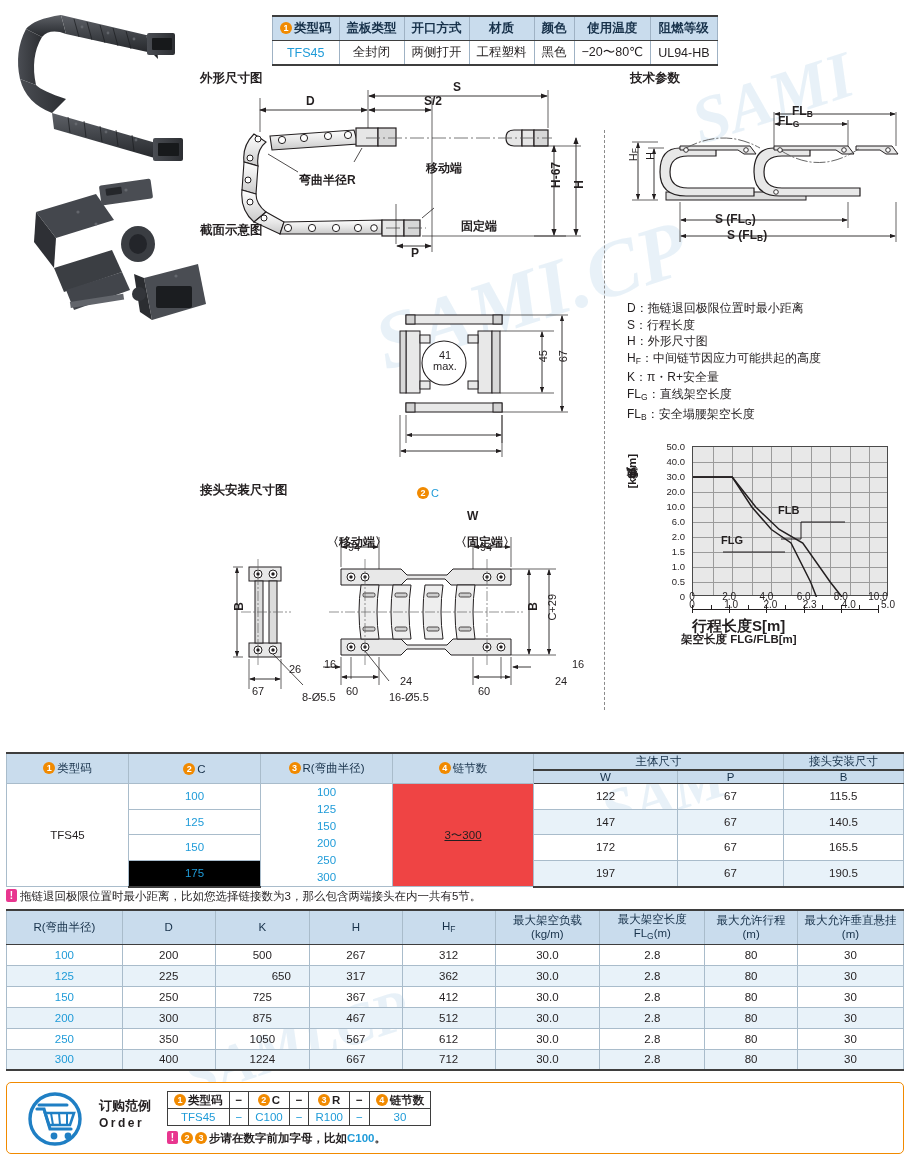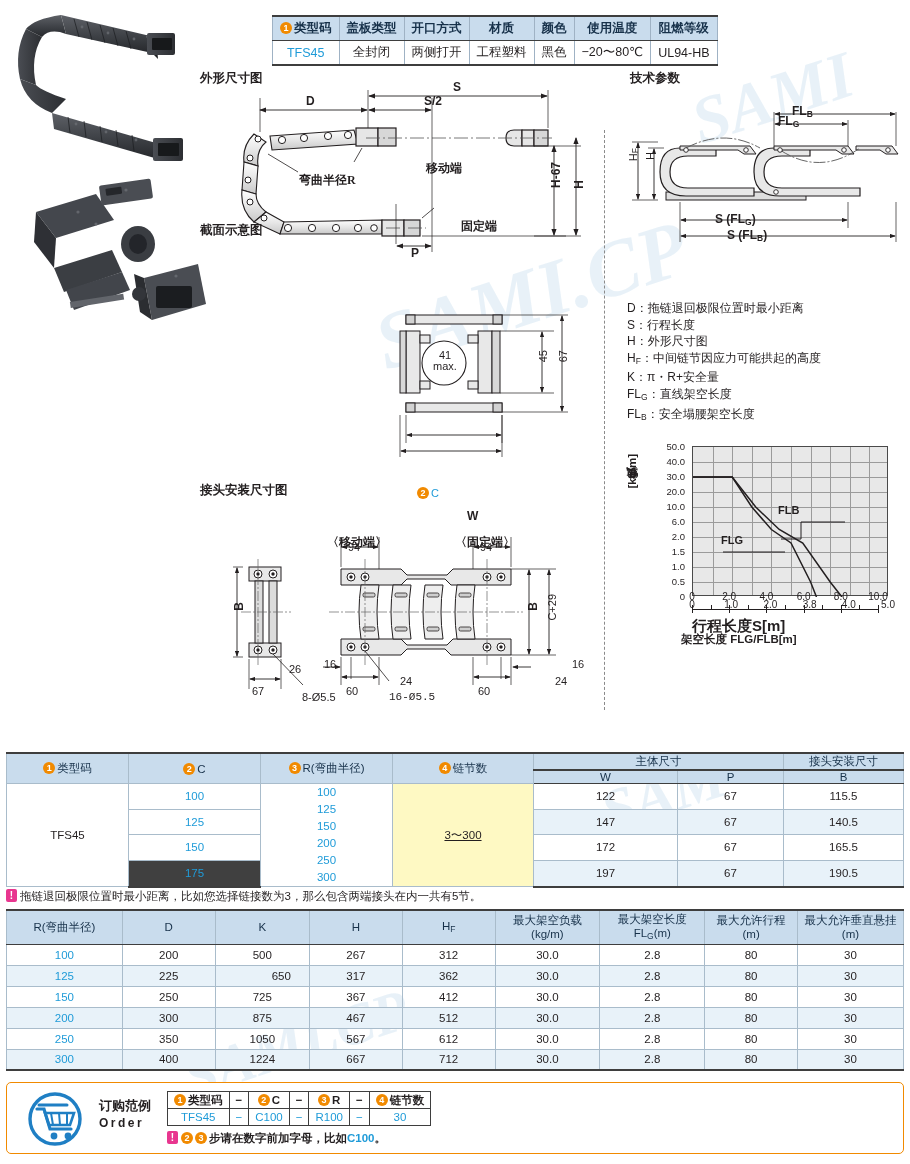--- a/index.html
+++ b/index.html
@@ -345,21 +345,21 @@
 
       <line x1="186" y1="134" x2="198" y2="124" stroke="#231f20" stroke-width=".8"></line>
     </svg>
 
     <div class="dimtxt lbl-bold" style="left:300px; top:32px;">D</div>
     <div class="dimtxt lbl-bold" style="left:418px; top:32px;">S/2</div>
     <div class="dimtxt lbl-bold" style="left:447px; top:18px;">S</div>
     <div class="dimtxt lbl-bold" style="left:405px; top:184px;">P</div>
     <div class="dimtxt v lbl-bold" style="left:543px; top:100px;">H-67</div>
     <div class="dimtxt v lbl-bold" style="left:566px; top:118px;">H</div>
-    <div class="dimtxt lbl-bold" style="left:293px; top:110px;font-family:Liberation Serif, serif;">弯曲半径R</div>
+    <div class="dimtxt lbl-bold" style="left:293px; top:110px;">弯曲半径R</div>
     <div class="dimtxt lbl-bold" style="left:420px; top:98px;">移动端</div>
     <div class="dimtxt lbl-bold" style="left:455px; top:156px;">固定端</div>
 
     <div class="sec-title" style="left:194px; top:160px;">截面示意图</div>
 
     <svg style="position:absolute; left:370px; top:245px;" width="230" height="160" viewBox="0 0 230 160">
       <defs>
         <marker id="ah3" markerWidth="7" markerHeight="5" refX="6" refY="2.5" orient="auto">
           <path d="M0,0 L7,2.5 L0,5 Z" fill="#231f20"></path>
         </marker>
@@ -544,21 +544,21 @@
     <div class="dimtxt v" style="left:540px; top:532px;">C+29</div>
     <div class="dimtxt" style="left:246px; top:623px;">67</div>
     <div class="dimtxt" style="left:283px; top:601px;">26</div>
     <div class="dimtxt" style="left:318px; top:596px;">16</div>
     <div class="dimtxt" style="left:394px; top:613px;">24</div>
     <div class="dimtxt" style="left:340px; top:623px;">60</div>
     <div class="dimtxt" style="left:566px; top:596px;">16</div>
     <div class="dimtxt" style="left:549px; top:613px;">24</div>
     <div class="dimtxt" style="left:472px; top:623px;">60</div>
     <div class="dimtxt" style="left:296px; top:629px;">8-Ø5.5</div>
-    <div class="dimtxt" style="left:383px; top:629px;font-family:Liberation Mono, monospace;">16-Ø5.5</div>
+    <div class="dimtxt" style="left:383px; top:629px;">16-Ø5.5</div>
 
     <div class="sec-title" style="left:624px; top:8px;">技术参数</div>
 
     <svg style="position:absolute; left:618px; top:30px;" width="282" height="200" viewBox="0 0 282 200">
       <defs>
         <marker id="ah7" markerWidth="7" markerHeight="5" refX="6" refY="2.5" orient="auto">
           <path d="M0,0 L7,2.5 L0,5 Z" fill="#231f20"></path>
         </marker>
         <marker id="ah8" markerWidth="7" markerHeight="5" refX="1" refY="2.5" orient="auto">
           <path d="M7,0 L0,2.5 L7,5 Z" fill="#231f20"></path>
@@ -683,21 +683,21 @@
             <polyline points="0,30 39.2,30 58.8,60 78.4,82.5 98,96 117.6,135 123.48,150" fill="none" stroke="#231f20" stroke-width="1.5"></polyline>
             <polyline points="0,30 39.2,30 62.72,60 86.24000000000001,82.5 109.75999999999999,96 137.2,135 148.96,150" fill="none" stroke="#231f20" stroke-width="1.5"></polyline>
             <polyline points="88,92 108,92 108,75 152,75" fill="none" stroke="#231f20" stroke-width="1"></polyline>
             <polyline points="30,105 92,105" fill="none" stroke="#231f20" stroke-width="1"></polyline>
           </svg>
       </div>
       <div id="xtick-host">
           <div class="xtick" style="left: 69px; top: 163px;">0</div>
           <div class="xtick" style="left: 108.2px; top: 163px;">1.0</div>
           <div class="xtick" style="left: 147.4px; top: 163px;">2.0</div>
-          <div class="xtick" style="left: 186.6px; top: 163px;">3.8</div>
+          <div class="xtick" style="left: 186.6px; top: 163px;">2.3</div>
           <div class="xtick" style="left: 225.8px; top: 163px;">4.0</div>
           <div class="xtick" style="left: 265px; top: 163px;">5.0</div>
         </div>
       <div class="fl-lab" style="left:155px; top:68px;">
         <span>FLB</span>
       </div>
       <div class="fl-lab" style="left:98px; top:98px;">
         <span>FLG</span>
       </div>
       <div style="position:absolute; left:58px; top:196px; font-size:11.5px; font-weight:bold; white-space:nowrap;">架空长度 FLG/FLB[m]</div>
@@ -750,39 +750,39 @@
         <th>W</th>
         <th>P</th>
         <th>B</th>
       </tr>
     </thead>
     <tbody id="main-tbody">
         <tr>
           <td rowspan="4" style="background: rgb(255, 255, 255);">TFS45</td>
           <td class="blue" style="background: rgb(255, 255, 255);">100</td>
           <td rowspan="4" class="blue" style="background: rgb(255, 255, 255); line-height: 17px;">100<br>125<br>150<br>200<br>250<br>300</td>
-          <td rowspan="4" style="background: #fef9c3; text-decoration: underline;">3〜300</td>
+          <td rowspan="4" style="background: #ef4444; text-decoration: underline;">3〜300</td>
           <td>122</td>
           <td>67</td>
           <td>115.5</td>
         </tr>
         <tr class="alt">
           <td class="blue" style="background: rgb(255, 255, 255);">125</td>
           <td>147</td>
           <td>67</td>
           <td>140.5</td>
         </tr>
         <tr>
           <td class="blue" style="background: rgb(255, 255, 255);">150</td>
           <td>172</td>
           <td>67</td>
           <td>165.5</td>
         </tr>
         <tr class="alt">
-          <td class="blue" style="background: #404040;">175</td>
+          <td class="blue" style="background: #000000;">175</td>
           <td>197</td>
           <td>67</td>
           <td>190.5</td>
         </tr>
       </tbody>
   </table>
 
   <div class="note" style="left:6px; top:889px;">
     <span class="warn-badge">!</span><span>拖链退回极限位置时最小距离，比如您选择链接数为3，那么包含两端接头在内一共有5节。</span>
   </div>

